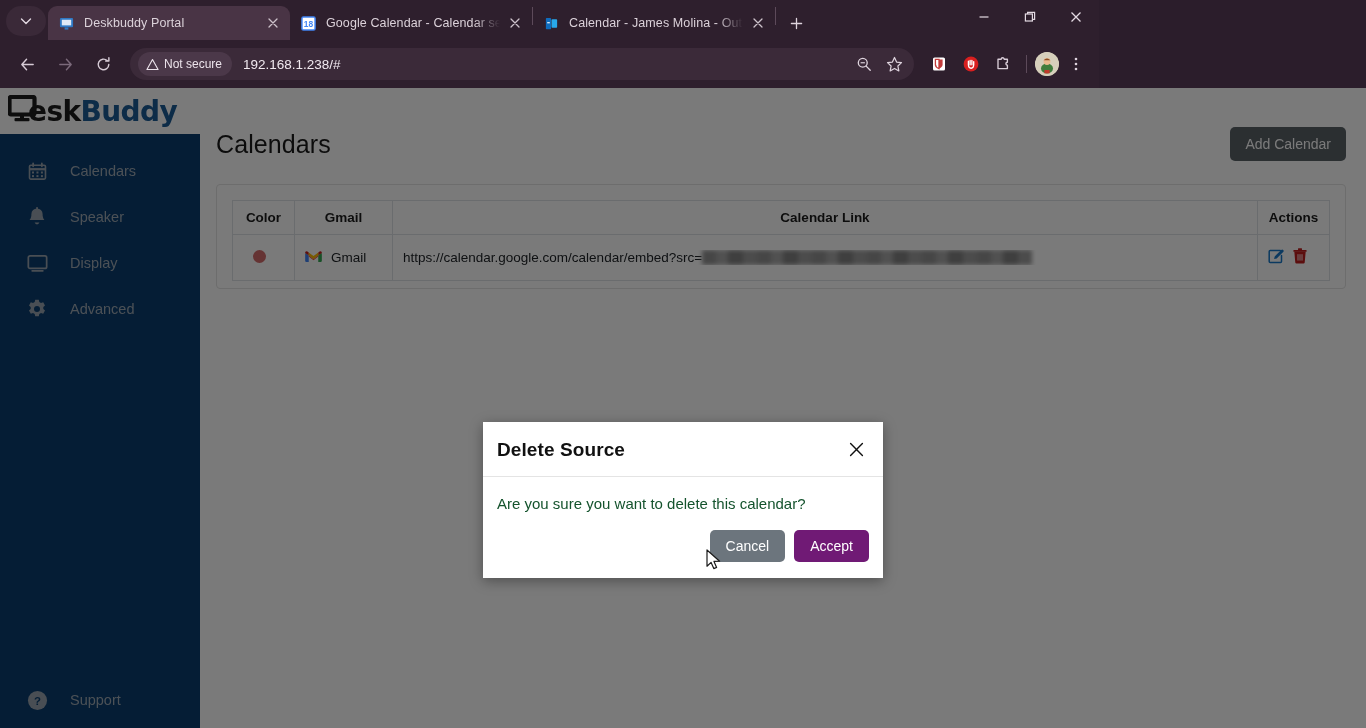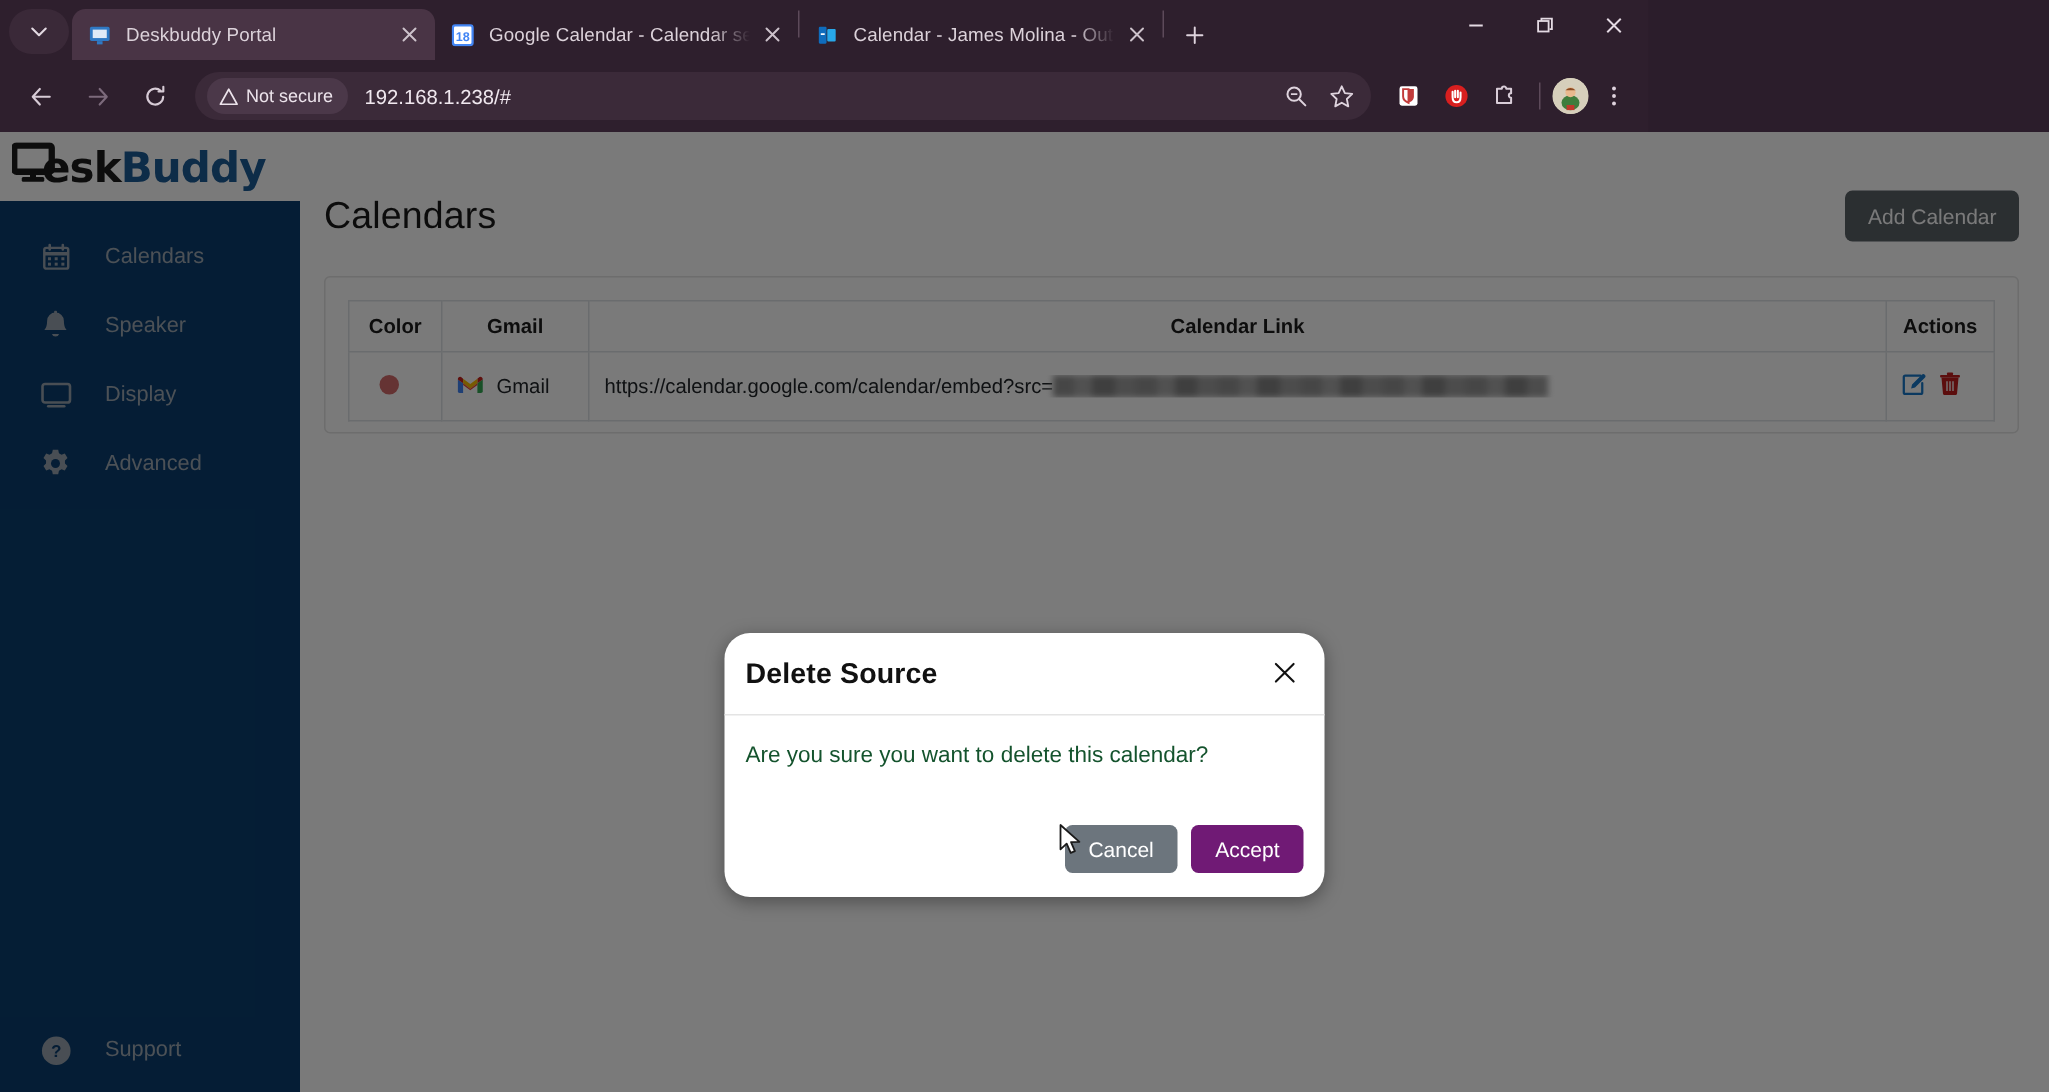--- a/index.html
+++ b/index.html
@@ -205,42 +205,41 @@
   .ic-edit { color:#1778c8; }
   .ic-trash { color:#c01f1f; }
 
   
   .overlay {
     position:absolute; left:0; top:0; width:1366px; height:640px;
     background: rgba(0,0,0,0.52); z-index: 60;
   }
   .modal {
     position:absolute; left: 483px; top: 334px;
-    width: 400px; background:#fff; border-radius: 17px;
+    width: 400px; background:#fff; border-radius: 0;
     z-index: 70; box-shadow: 0 3px 12px rgba(0,0,0,.35);
   }
   .modal-head {
     display:flex; align-items:center; justify-content:space-between;
     padding: 17px 16px 15px 14px; border-bottom: 1px solid #e4e4e4;
   }
   .modal-title { font-size: 19px; font-weight:700; color:#111; letter-spacing:.1px;}
   .modal-close {
     font-size: 19px; color:#111; line-height:1; cursor:pointer;
     padding: 0 3px;
   }
   .modal-body { padding: 18px 14px 4px 14px; font-size:15px; color:#14532d;}
   .modal-foot {
     display:flex; justify-content:flex-end; gap:9px;
     padding: 14px 14px 16px 14px;
   }
   .btn {
     border:none; border-radius: 5px; font-size: 14px;
     padding: 8px 16px; color:#fff; cursor:pointer;
     font-family: "Liberation Sans", sans-serif;
-    margin-top: 20px;
   }
   .btn-cancel { background:#6c757d; }
   .btn-accept { background:#701a75; }
 
   .cursor { position:absolute; left: 706px; top: 461px; z-index: 90; }
 </style>
 </head>
 <body>
 
 <div class="browser">

